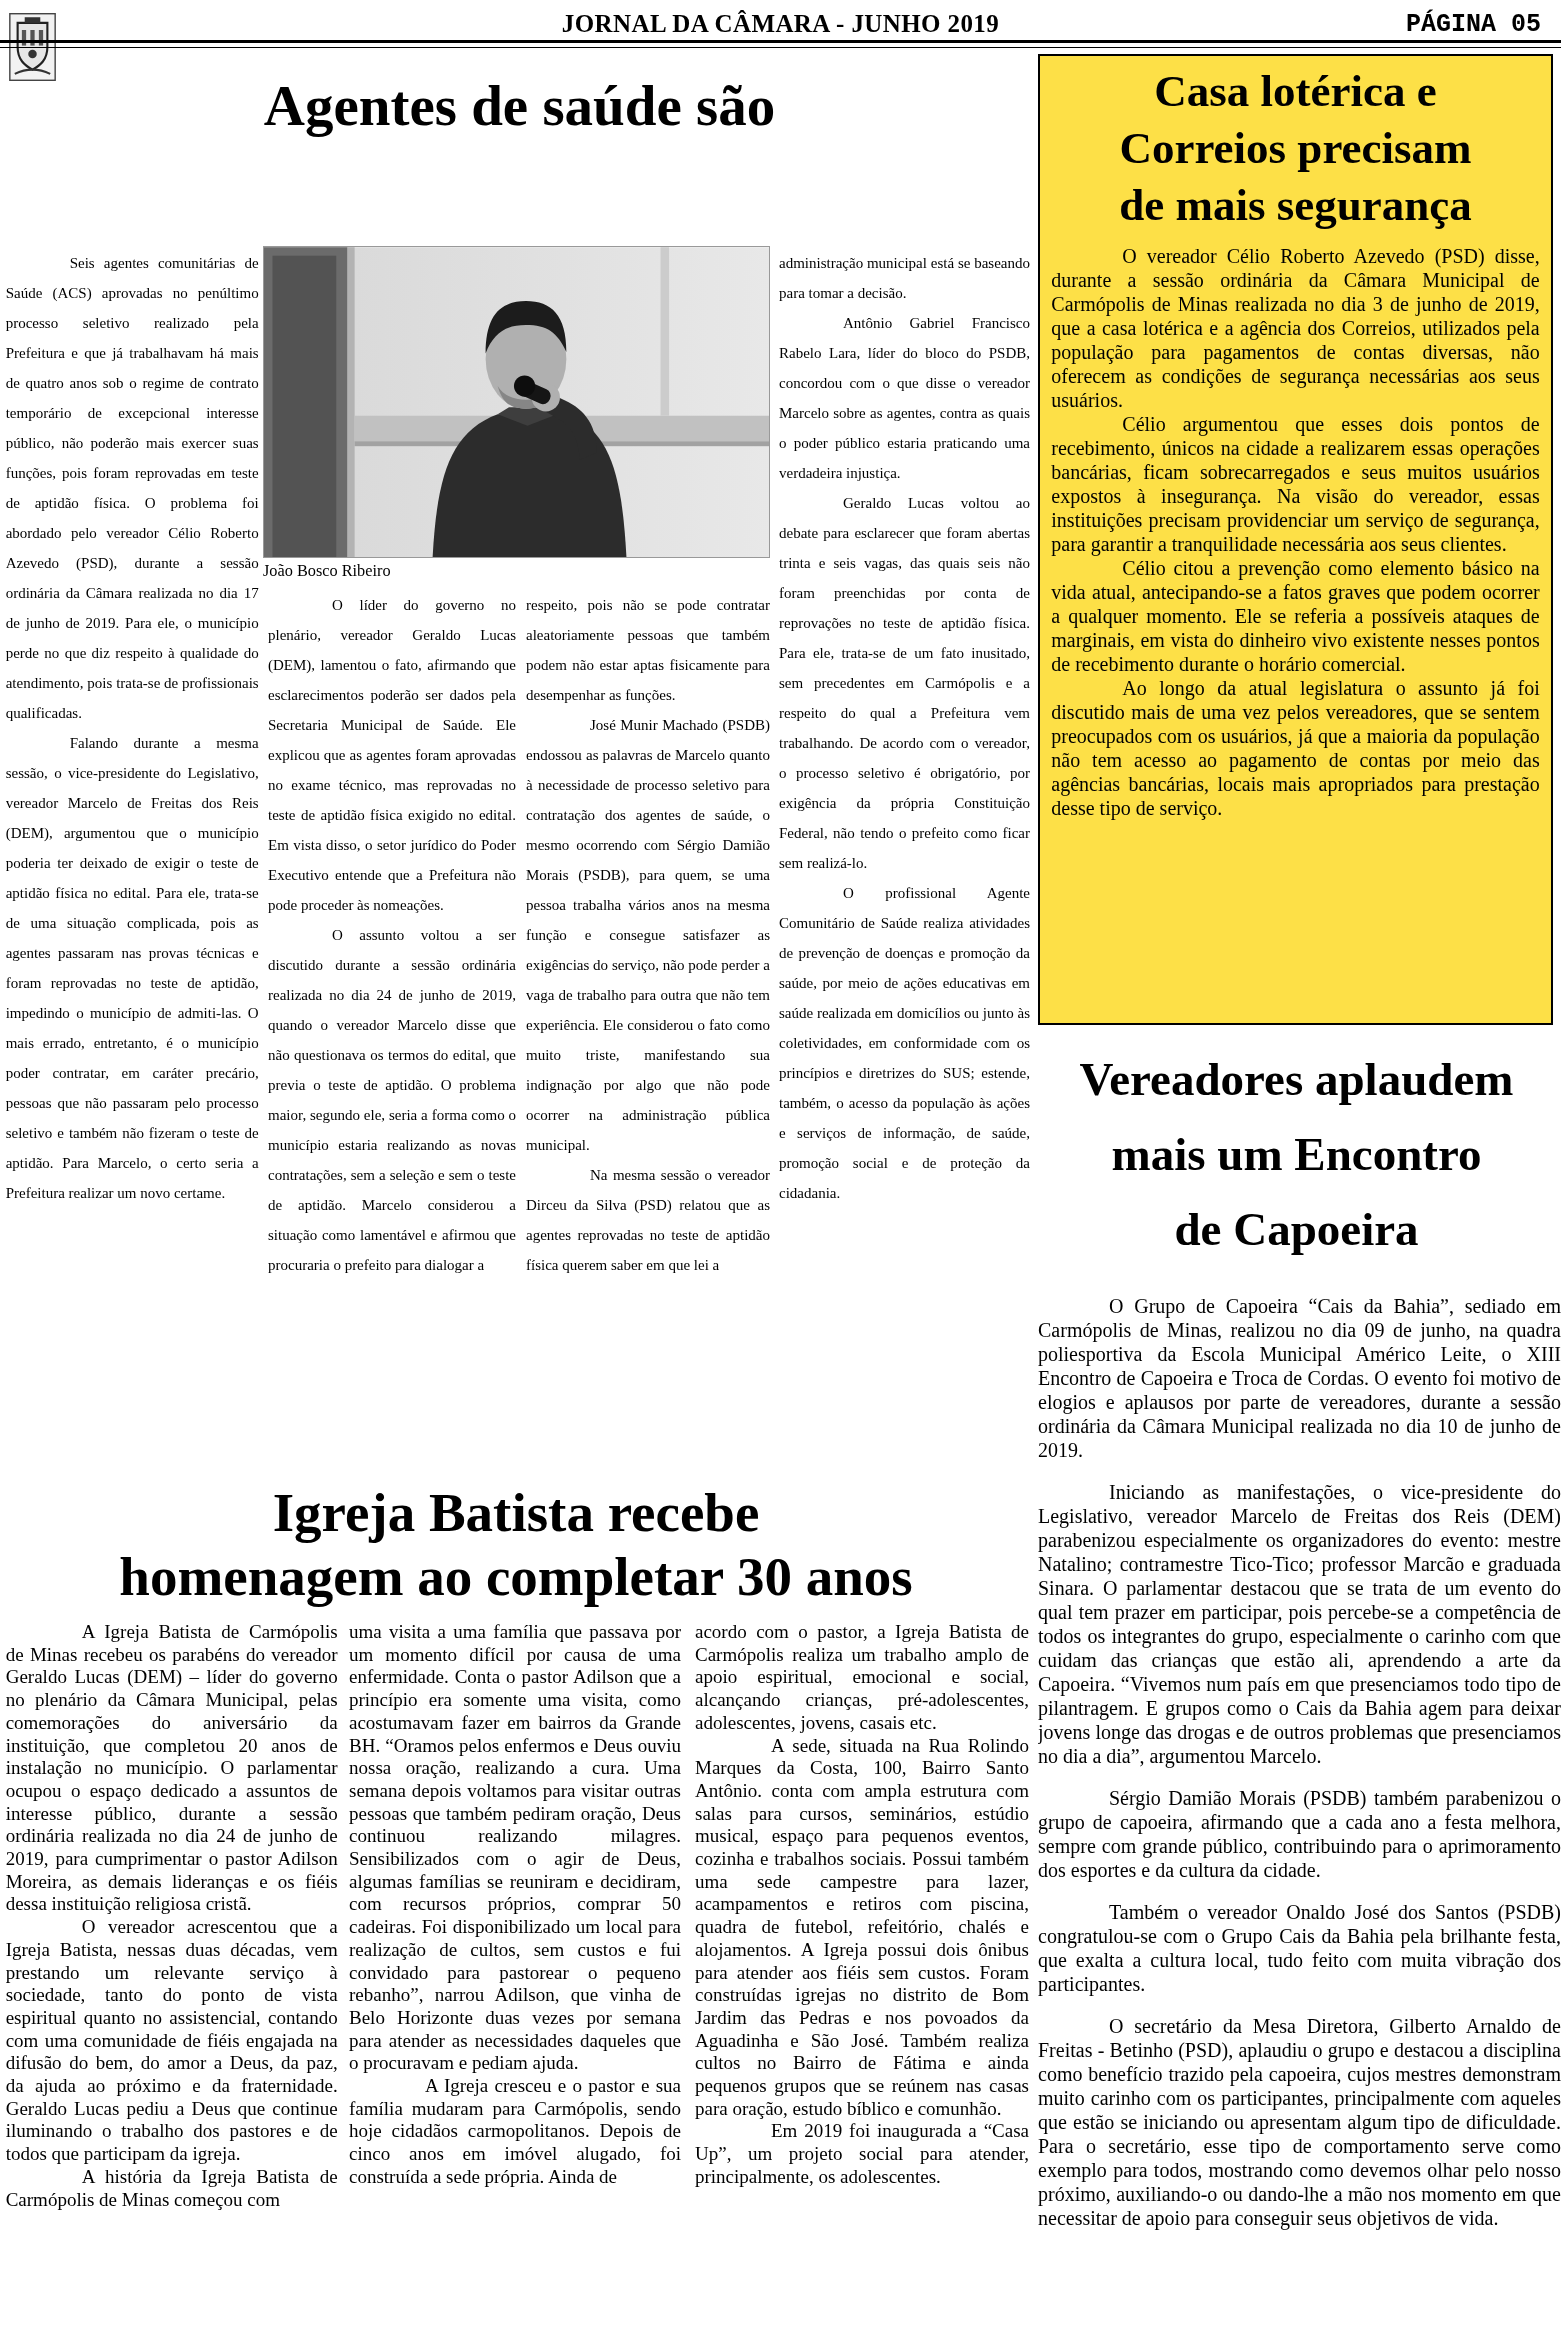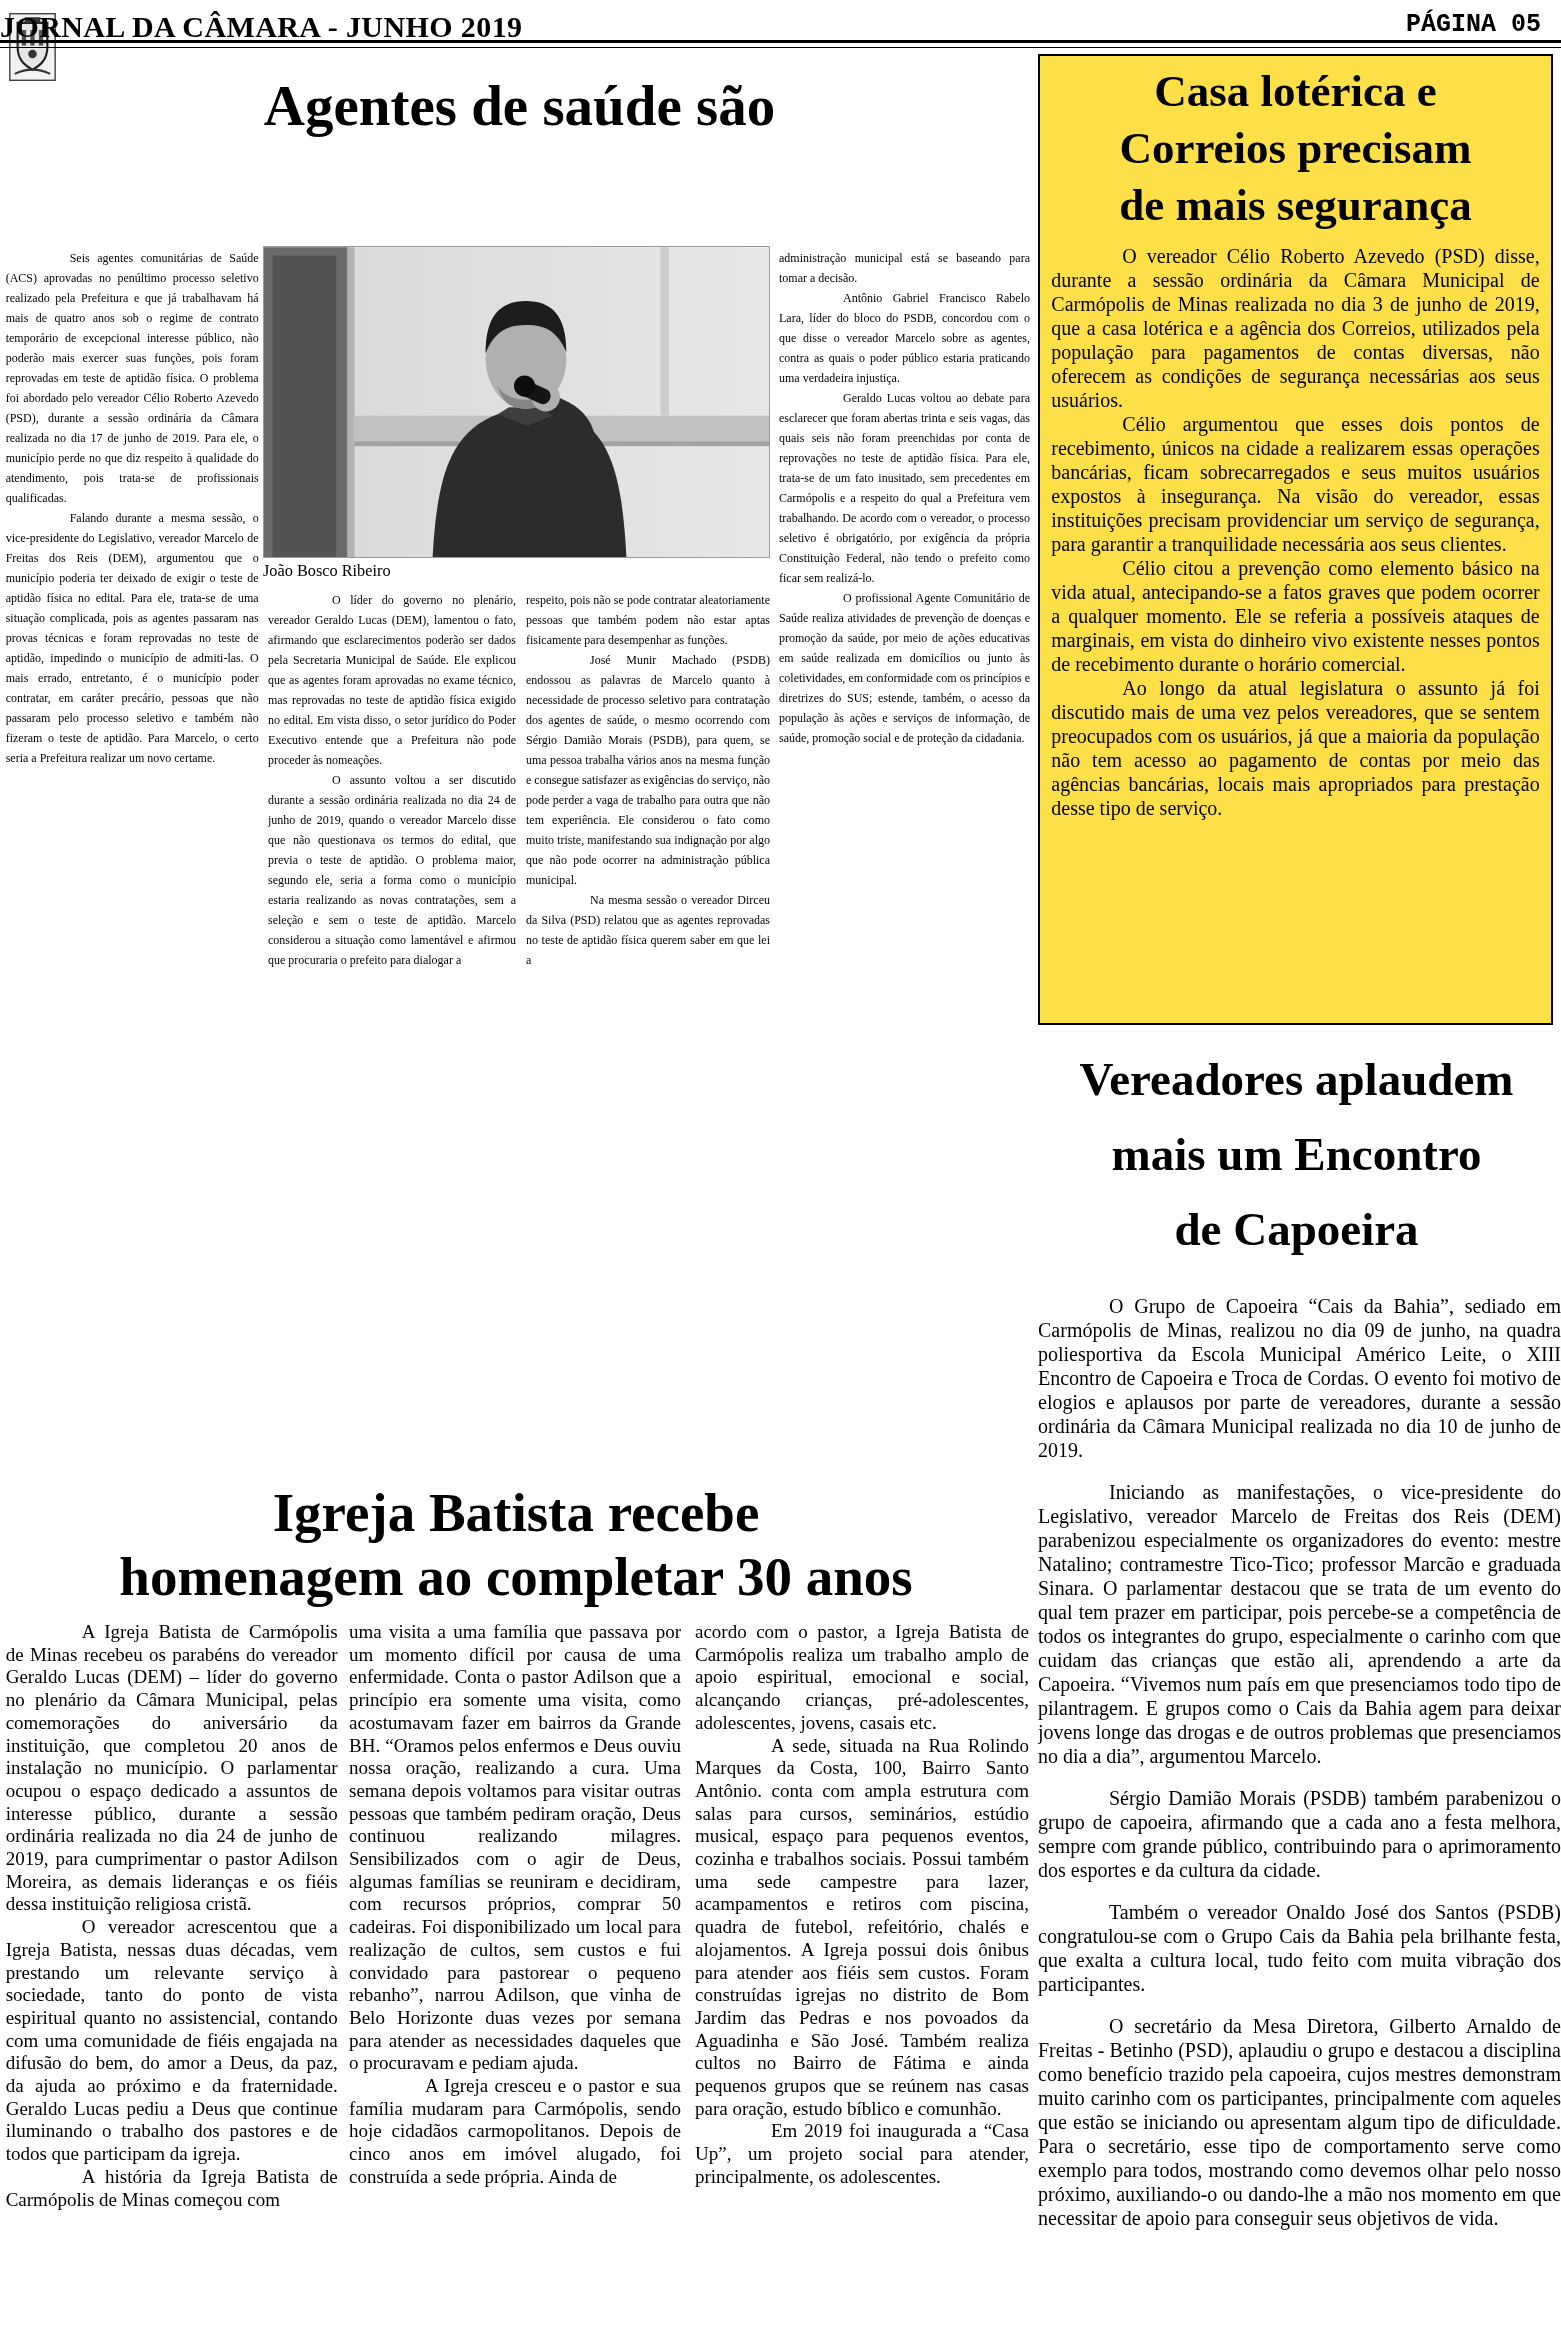--- a/index.html
+++ b/index.html
@@ -6,21 +6,21 @@
   html,body { background:#777; }
   .page {
     position:relative; width:1561px; height:2342px; margin:0 auto;
     background:#ffffff; color:#000;
     font-family:"Liberation Serif","DejaVu Serif",serif;
     overflow:hidden;
   }
   
   .masthead {
     position:absolute; top:10px; left:0; width:100%;
-    font-size:30px; font-weight:bold; letter-spacing:0.4px;
+    text-align:center; font-size:25px; font-weight:bold; letter-spacing:0.4px;
   }
   .pageno {
     position:absolute; top:10px; right:20px;
     font-size:25px; font-weight:bold;font-family:Liberation Mono, monospace;
   }
   .rule {
     position:absolute; top:40px; left:0; width:1561px; height:7.8px;
     border-top:3.5px solid #000; border-bottom:1.4px solid #000;
   }
   .logo { position:absolute; top:12.7px; left:8.5px; width:47px; height:68px; }
@@ -39,21 +39,21 @@
     overflow:hidden; filter:grayscale(1);
     border:0.7px solid #999;
   }
   .credit {
     position:absolute; left:263px; top:561px; width:507px;
     font-size:16.3px;
   }
   
   .col { position:absolute; overflow:hidden; text-align:justify; }
   .chunk { text-align:justify; }
-  .m-col  { font-size:12px;   line-height:20px;   }
+  .m-col  { font-size:15px;   line-height:30px;   }
   .m-col .chunk.ind { text-indent:64px; }
   .c-col  { font-size:19px;   line-height:22.7px;   }
   .c-col .chunk.ind { text-indent:76px; }
   .mcol1 { left:5.7px;    top:248px;  width:253px; height:1248px; }
   .mcol2 { left:268px;  top:590px;  width:248px; height:906px; }
   .mcol3 { left:526px;  top:590px;  width:244px; height:906px; }
   .mcol4 { left:779px; top:248px;  width:251px; height:1248px; }
   .ccol1 { left:5.7px;    top:1621px; width:332px; height:712px; }
   .ccol2 { left:349px;  top:1621px; width:332px; height:712px; }
   .ccol3 { left:695px;  top:1621px; width:334px; height:712px; }

